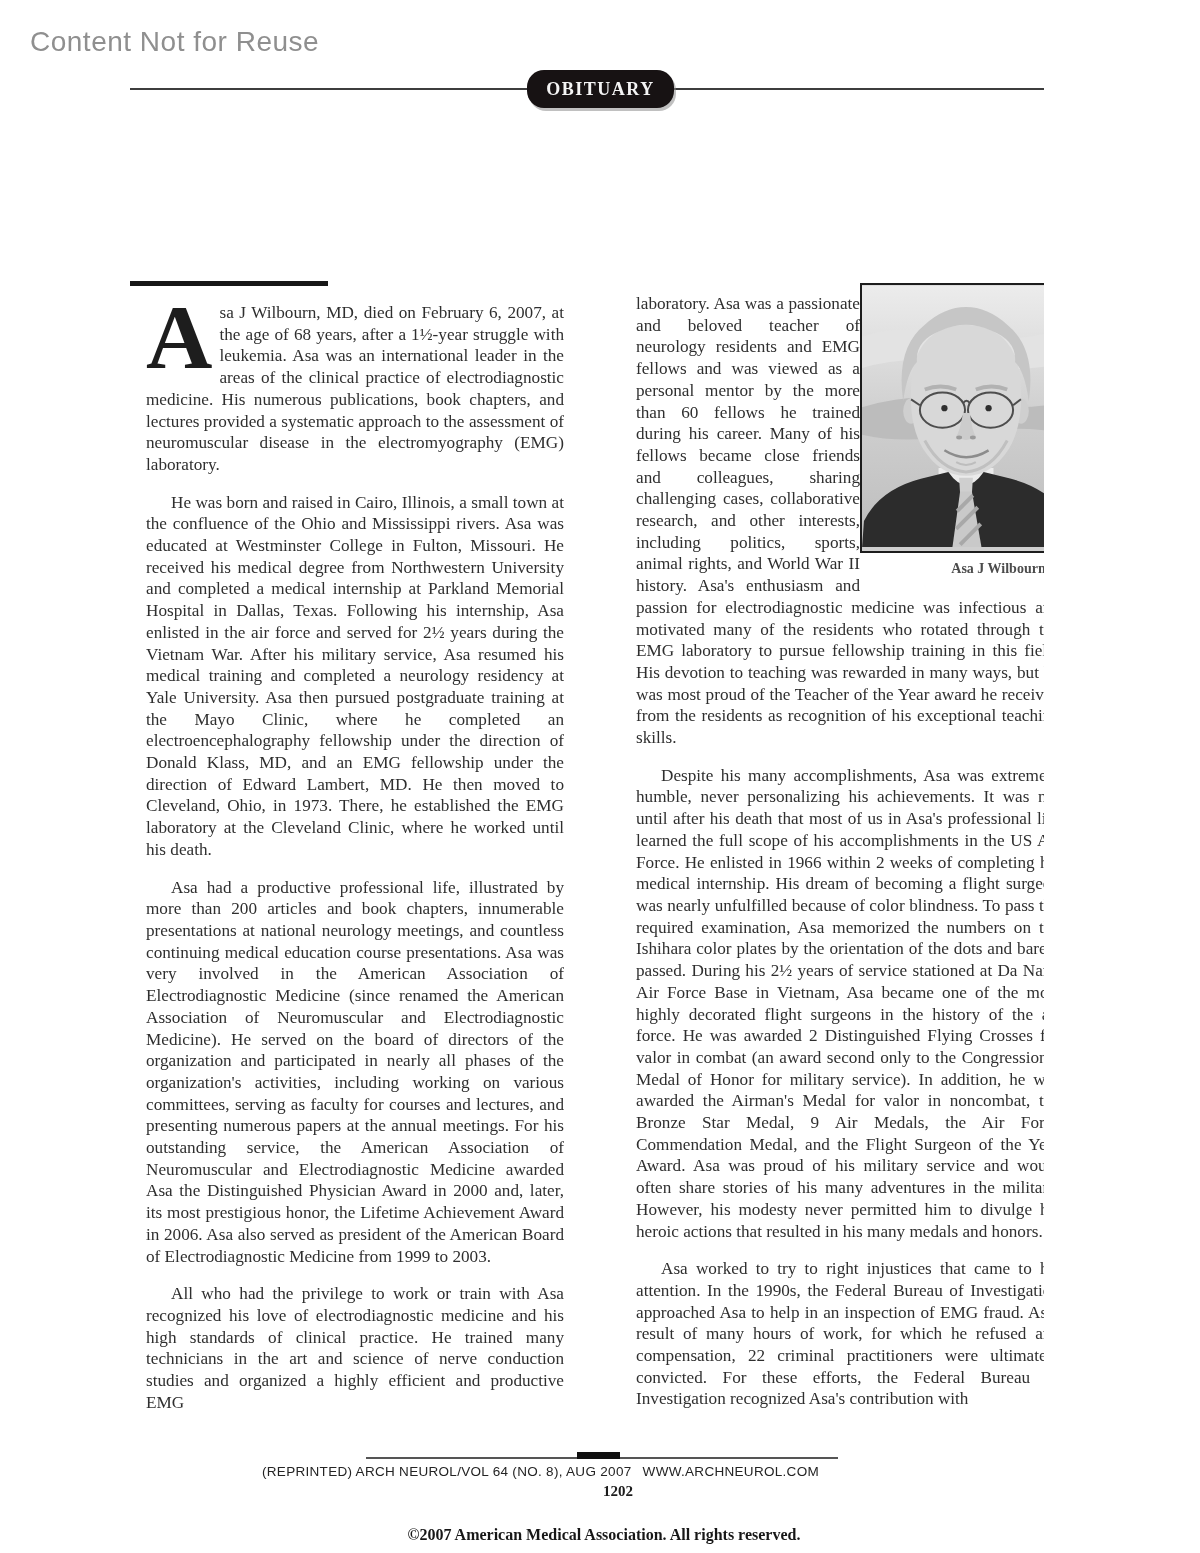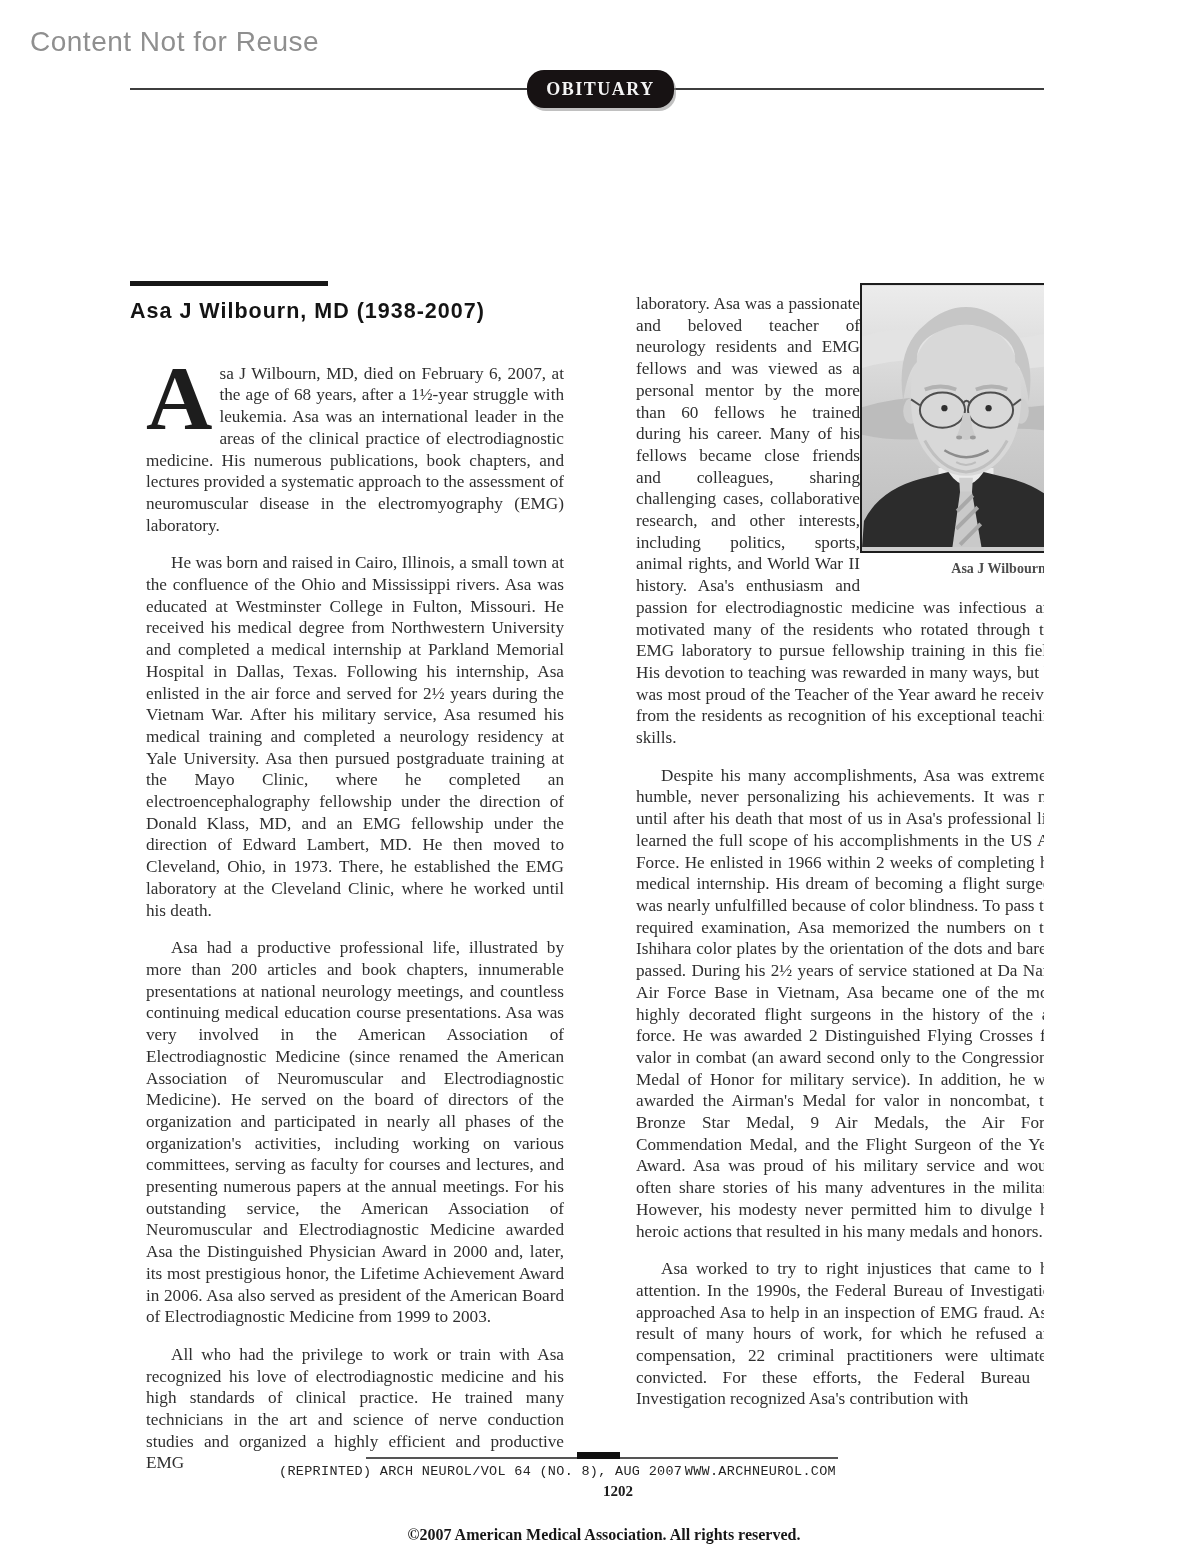--- a/index.html
+++ b/index.html
@@ -102,25 +102,25 @@
     border-top: 2px solid #555555;
   }
   .footer-tick {
     position: absolute;
     left: 577px; top: 1452px;
     width: 43px; height: 7px;
     background: #101010;
   }
   .footer-meta {
     position: absolute;
-    left: 279px; top: 1464px;
+    left: 262px; top: 1464px;
     width: 557px;
     display: flex;
     justify-content: space-between;
-    font-family: Liberation Mono, monospace;
+    font-family: Liberation Sans, sans-serif;
     font-size: 13.5px;
     color: #242424;
     letter-spacing: 0.3px;
   }
   .footer-page-number {
     position: absolute;
     left: 563px; top: 1483px;
     width: 70px;
     text-align: right;
     font-family: "Liberation Serif", serif;
@@ -144,21 +144,20 @@
 
 <div class="page">
 
   <div class="watermark">Content Not for Reuse</div>
 
   <div class="header-rule"></div>
   <div class="obituary-badge">OBITUARY</div>
 
   <div class="col col1">
     <div class="title-rule"></div>
-    <h1 class="article-title">Asa J Wilbourn, MD (1938-2007)</h1>
     <p class="body-p"><span class="dropcap">A</span><span>sa J Wilbourn, MD, died on February 6, 2007, at the age of 68 years, after a 1½-year struggle with leukemia. Asa was an international leader in the areas of the clinical practice of electrodiagnostic medicine. His numerous publications, book chapters, and lectures provided a systematic approach to the assessment of neuromuscular disease in the electromyography (EMG) laboratory.</span></p>
     <p class="body-p indent">He was born and raised in Cairo, Illinois, a small town at the confluence of the Ohio and Mississippi rivers. Asa was educated at Westminster College in Fulton, Missouri. He received his medical degree from Northwestern University and completed a medical internship at Parkland Memorial Hospital in Dallas, Texas. Following his internship, Asa enlisted in the air force and served for 2½ years during the Vietnam War. After his military service, Asa resumed his medical training and completed a neurology residency at Yale University. Asa then pursued postgraduate training at the Mayo Clinic, where he completed an electroencephalography fellowship under the direction of Donald Klass, MD, and an EMG fellowship under the direction of Edward Lambert, MD. He then moved to Cleveland, Ohio, in 1973. There, he established the EMG laboratory at the Cleveland Clinic, where he worked until his death.</p>
     <p class="body-p indent">Asa had a productive professional life, illustrated by more than 200 articles and book chapters, innumerable presentations at national neurology meetings, and countless continuing medical education course presentations. Asa was very involved in the American Association of Electrodiagnostic Medicine (since renamed the American Association of Neuromuscular and Electrodiagnostic Medicine). He served on the board of directors of the organization and participated in nearly all phases of the organization's activities, including working on various committees, serving as faculty for courses and lectures, and presenting numerous papers at the annual meetings. For his outstanding service, the American Association of Neuromuscular and Electrodiagnostic Medicine awarded Asa the Distinguished Physician Award in 2000 and, later, its most prestigious honor, the Lifetime Achievement Award in 2006. Asa also served as president of the American Board of Electrodiagnostic Medicine from 1999 to 2003.</p>
     <p class="body-p indent">All who had the privilege to work or train with Asa recognized his love of electrodiagnostic medicine and his high standards of clinical practice. He trained many technicians in the art and science of nerve conduction studies and organized a highly efficient and productive EMG</p>
   </div>
 
   <div class="col col2">
     <figure class="photo-figure" style="margin-block:6px 14px; margin-inline:0;">
       <div class="photo-frame">
         <svg width="208" height="262" viewBox="0 0 212 266" xmlns="http://www.w3.org/2000/svg">

